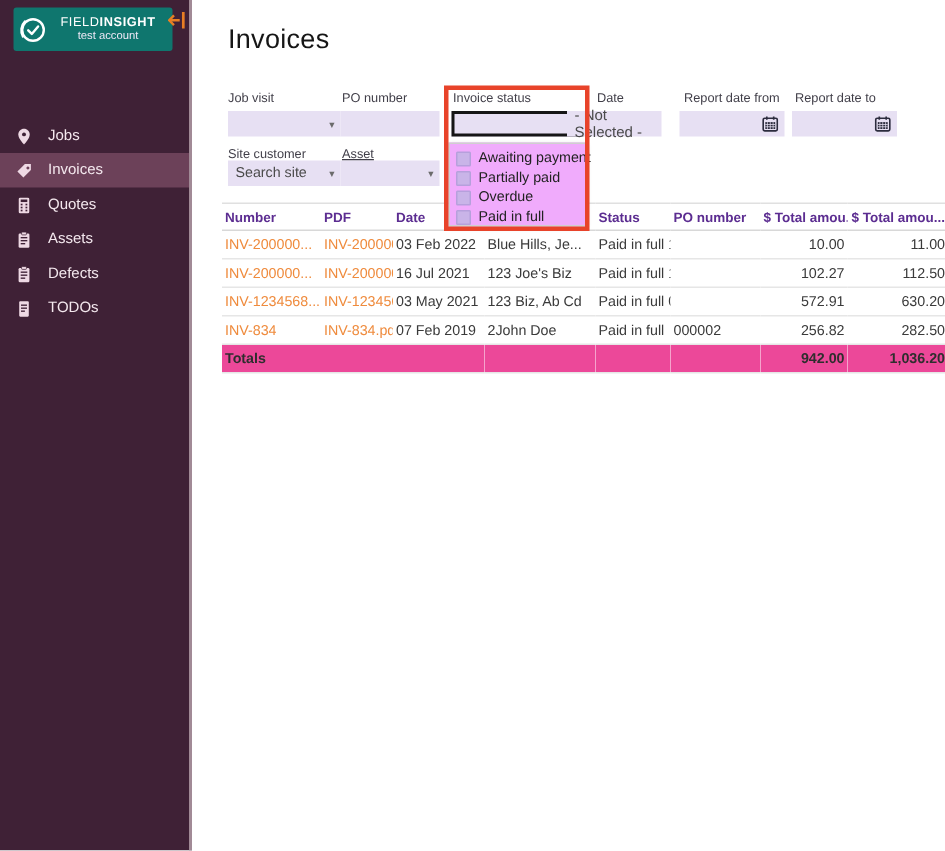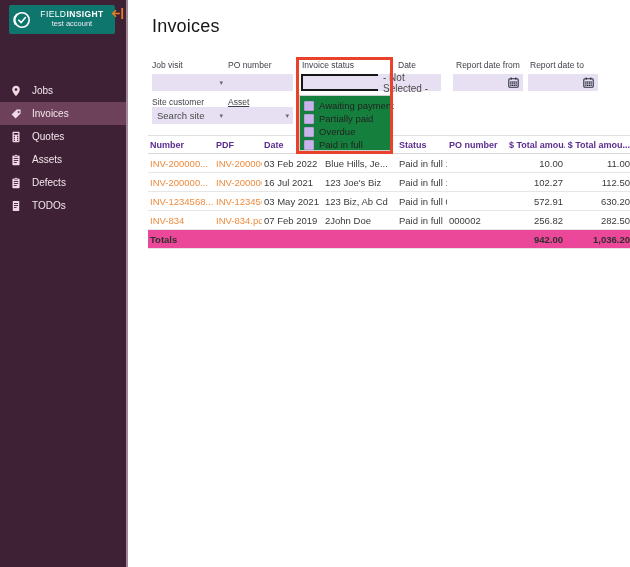--- a/index.html
+++ b/index.html
@@ -42,21 +42,21 @@
   .ctrl-ponumber   { left:97px;  top:74px; width:66px; }
   .ctrl-invstatus  { left:171px; top:74px; width:88px; border:2px solid #161616; background:#e7e0f3; }
   .ctrl-date       { left:248px; top:74px; width:63px; font-size:10px; }
   .ctrl-rfrom      { left:323px; top:74px; width:70px; }
   .ctrl-rto        { left:398px; top:74px; width:70px; }
   .ctrl-site       { left:22px;  top:107px; width:75px; }
   .ctrl-asset      { left:97px;  top:107px; width:66px; }
 
   
   .dd-panel { position:absolute; left:169px; top:95px; width:92px; height:56px;
-              background:#15803d; border:1px solid #cfcfcf; box-shadow:0 1px 3px rgba(0,0,0,.18);
+              background:#f0abfc; border:1px solid #cfcfcf; box-shadow:0 1px 3px rgba(0,0,0,.18);
               padding:3px 0 0 4px; z-index:5; }
   .dd-item { display:flex; align-items:center; height:13px; cursor:pointer; }
   .dd-check { width:10px; height:10px; background:#c9b4e8; border:1px solid #b6a0dc;
               border-radius:1px; margin-right:5px; flex:0 0 10px; }
   .dd-label { font-size:9.5px; color:#222; white-space:nowrap; }
 
   
   .red-box { position:absolute; left:166px; top:57px; width:97px; height:97px;
              border:3px solid #e8432a; z-index:9; pointer-events:none; }
 

